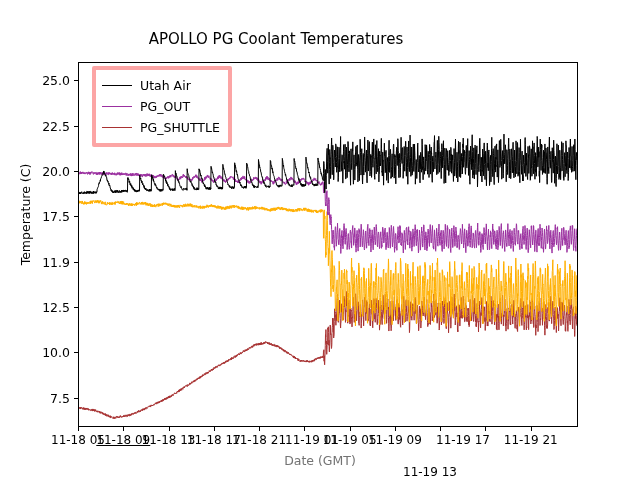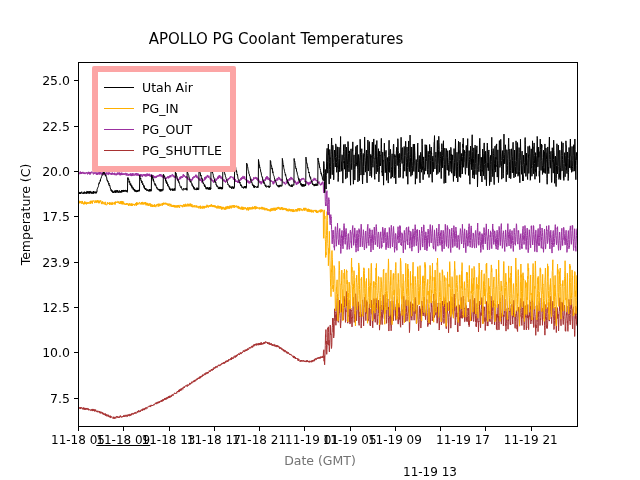--- a/index.html
+++ b/index.html
@@ -86,21 +86,21 @@
     width: 640px;
     text-align: center;
     font-size: 12.5px;
     color: #737373;
   }
   #legend {
     position: absolute;
     left: 92px;
     top: 66px;
     background: #ffffff;
-    border: 6px solid #fca5a5;
+    border: 4px solid #fca5a5;
     border-radius: 2px;
     padding: 5px 8px 5px 6px;
   }
   .legend-row {
     display: flex;
     align-items: center;
     height: 21px;
   }
   .legend-swatch {
     width: 30px;
@@ -119,21 +119,21 @@
 <body>
 
 <div id="figure">
 
   <div id="chart-title">APOLLO PG Coolant Temperatures</div>
 
   <div id="ytick-labels">
       <div class="ytick-label" style="top: 335.775px; margin-left: 32px;">7.5</div>
       <div class="ytick-label" style="top: 290.4px;">10.0</div>
       <div class="ytick-label" style="top: 245.025px;">12.5</div>
-      <div class="ytick-label" style="top: 199.65px;">23.9</div>
+      <div class="ytick-label" style="top: 199.65px;">11.9</div>
       <div class="ytick-label" style="top: 154.275px;">17.5</div>
       <div class="ytick-label" style="top: 108.9px;">20.0</div>
       <div class="ytick-label" style="top: 63.525px;">22.5</div>
       <div class="ytick-label" style="top: 18.15px;">25.0</div>
     </div>
   <div id="ytick-marks">
       <div class="ytick-mark" style="top: 397.775px;"></div>
       <div class="ytick-mark" style="top: 352.4px;"></div>
       <div class="ytick-mark" style="top: 307.025px;"></div>
       <div class="ytick-mark" style="top: 261.65px;"></div>
@@ -180,24 +180,20 @@
         <path d="M0.00 130.99L0.20 129.55L0.41 130.03L0.61 130.96L0.81 128.98L1.02 129.33L1.22 129.68L1.43 130.94L1.63 129.56L1.83 129.37L2.04 129.57L2.24 129.77L2.44 129.01L2.65 128.70L2.85 130.58L3.06 130.36L3.26 130.41L3.46 130.73L3.67 130.44L3.87 130.06L4.07 129.40L4.28 129.66L4.48 130.61L4.69 130.70L4.89 129.44L5.09 130.77L5.30 128.74L5.50 129.38L5.70 128.84L5.91 130.12L6.11 130.27L6.32 130.45L6.52 129.63L6.72 129.56L6.93 130.26L7.13 129.02L7.33 129.97L7.54 130.63L7.74 128.36L7.95 128.48L8.15 130.44L8.35 130.07L8.56 128.52L8.76 129.72L8.96 128.52L9.17 129.95L9.37 130.42L9.58 129.00L9.78 128.59L9.98 128.25L10.19 130.28L10.39 128.47L10.59 130.49L10.80 129.71L11.00 128.32L11.20 128.24L11.41 129.64L11.61 128.99L11.82 128.46L12.02 130.47L12.22 129.27L12.43 130.32L12.63 130.31L12.83 128.89L13.04 130.44L13.24 130.26L13.45 130.54L13.65 129.56L13.85 129.59L14.06 130.37L14.26 128.24L14.46 130.43L14.67 128.02L14.87 130.27L15.08 129.76L15.28 128.71L15.48 129.58L15.69 129.41L15.89 129.50L16.09 130.25L16.30 129.48L16.50 128.71L16.71 130.22L16.91 129.76L17.11 128.83L17.32 130.22L17.52 130.12L17.72 128.58L17.93 128.87L18.13 126.22L18.34 125.90L18.54 125.08L18.74 124.57L18.95 124.51L19.15 123.88L19.35 123.61L19.56 122.58L19.76 120.63L19.97 120.70L20.17 119.69L20.37 120.41L20.58 119.16L20.78 118.90L20.98 118.81L21.19 117.37L21.39 118.14L21.60 116.02L21.80 115.59L22.00 115.47L22.21 114.42L22.41 114.53L22.61 113.44L22.82 112.69L23.02 112.26L23.22 111.75L23.43 112.06L23.63 112.32L23.84 111.55L24.04 110.06L24.24 110.51L24.45 110.00L24.65 107.97L24.85 108.92L25.06 108.81L25.26 108.53L25.47 110.70L25.67 110.40L25.87 111.05L26.08 111.04L26.28 112.52L26.48 113.22L26.69 111.94L26.89 111.98L27.10 112.67L27.30 113.41L27.50 114.62L27.71 114.45L27.91 116.93L28.11 116.84L28.32 118.05L28.52 117.33L28.73 118.05L28.93 119.18L29.13 118.50L29.34 119.52L29.54 120.64L29.74 121.37L29.95 120.07L30.15 122.37L30.36 123.03L30.56 122.02L30.76 122.30L30.97 123.11L31.17 124.90L31.37 124.85L31.58 126.35L31.78 126.82L31.99 127.10L32.19 128.00L32.39 126.53L32.60 127.20L32.80 128.62L33.00 127.65L33.21 127.97L33.41 129.11L33.61 127.69L33.82 129.72L34.02 128.79L34.23 128.91L34.43 129.83L34.63 128.98L34.84 129.87L35.04 127.98L35.24 128.13L35.45 127.73L35.65 127.91L35.86 129.45L36.06 127.83L36.26 128.92L36.47 127.57L36.67 129.73L36.87 128.29L37.08 129.64L37.28 127.32L37.49 128.52L37.69 128.44L37.89 127.59L38.10 127.76L38.30 127.43L38.50 127.23L38.71 129.47L38.91 127.58L39.12 128.02L39.32 129.28L39.52 129.16L39.73 129.63L39.93 128.83L40.13 129.50L40.34 128.83L40.54 127.49L40.75 127.80L40.95 128.98L41.15 129.30L41.36 128.80L41.56 128.16L41.76 129.58L41.97 129.25L42.17 128.83L42.38 128.31L42.58 127.17L42.78 129.42L42.99 127.36L43.19 127.69L43.39 127.79L43.60 127.28L43.80 128.76L44.01 127.40L44.21 127.13L44.41 127.05L44.62 128.81L44.82 127.47L45.02 127.97L45.23 127.64L45.43 127.32L45.63 127.02L45.84 128.69L46.04 127.20L46.25 127.01L46.45 127.58L46.65 127.31L46.86 128.56L47.06 128.30L47.26 127.94L47.47 128.52L47.67 128.56L47.88 127.11L48.08 129.03L48.28 129.30L48.49 128.38L48.69 114.71L48.89 115.66L49.10 114.69L49.30 116.80L49.51 116.34L49.71 116.14L49.91 116.76L50.12 119.48L50.32 118.23L50.52 119.26L50.73 118.49L50.93 120.84L51.14 121.75L51.34 120.70L51.54 122.30L51.75 120.58L51.95 121.39L52.15 123.14L52.36 122.56L52.56 123.80L52.77 122.42L52.97 125.25L53.17 125.32L53.38 123.85L53.58 123.80L53.78 124.53L53.99 124.50L54.19 126.65L54.40 124.87L54.60 125.53L54.80 125.98L55.01 127.34L55.21 126.02L55.41 127.15L55.62 128.18L55.82 126.54L56.03 127.07L56.23 128.85L56.43 127.43L56.64 127.16L56.84 128.01L57.04 127.01L57.25 128.58L57.45 129.11L57.65 128.21L57.86 128.63L58.06 127.94L58.27 128.98L58.47 127.29L58.67 127.33L58.88 127.81L59.08 128.55L59.28 127.02L59.49 128.00L59.69 127.05L59.90 126.79L60.10 127.24L60.30 128.31L60.51 127.97L60.71 112.26L60.91 113.15L61.12 115.57L61.32 115.34L61.53 115.90L61.73 115.03L61.93 117.82L62.14 117.58L62.34 117.72L62.54 117.47L62.75 119.79L62.95 118.15L63.16 119.23L63.36 120.42L63.56 121.68L63.77 120.22L63.97 120.85L64.17 121.35L64.38 121.63L64.58 123.36L64.79 123.35L64.99 122.43L65.19 125.10L65.40 123.44L65.60 124.69L65.80 125.90L66.01 125.17L66.21 126.35L66.42 125.27L66.62 125.78L66.82 126.97L67.03 125.46L67.23 125.89L67.43 126.60L67.64 127.43L67.84 127.93L68.04 127.99L68.25 127.02L68.45 126.46L68.66 127.45L68.86 127.43L69.06 127.73L69.27 126.97L69.47 127.61L69.67 128.30L69.88 128.15L70.08 126.45L70.29 128.27L70.49 126.15L70.69 127.34L70.90 128.26L71.10 127.54L71.30 126.22L71.51 127.97L71.71 126.82L71.92 128.34L72.12 126.72L72.32 127.46L72.53 111.77L72.73 111.85L72.93 112.21L73.14 112.52L73.34 115.35L73.55 114.55L73.75 115.25L73.95 114.67L74.16 117.49L74.36 116.15L74.56 118.32L74.77 117.79L74.97 118.26L75.18 119.54L75.38 120.47L75.58 120.86L75.79 121.46L75.99 120.37L76.19 122.48L76.40 121.60L76.60 121.32L76.81 122.58L77.01 122.36L77.21 124.00L77.42 124.26L77.62 125.08L77.82 124.05L78.03 124.79L78.23 126.12L78.44 125.61L78.64 126.00L78.84 126.32L79.05 125.78L79.25 126.95L79.45 126.36L79.66 126.66L79.86 126.19L80.06 127.43L80.27 126.07L80.47 126.22L80.68 127.71L80.88 128.26L81.08 127.22L81.29 128.32L81.49 126.32L81.69 127.80L81.90 128.22L82.10 127.81L82.31 126.73L82.51 126.28L82.71 128.20L82.92 127.96L83.12 128.07L83.32 126.49L83.53 126.12L83.73 125.90L83.94 127.36L84.14 126.72L84.34 111.09L84.55 111.42L84.75 112.08L84.95 112.83L85.16 113.01L85.36 113.00L85.57 112.91L85.77 114.29L85.97 114.44L86.18 115.69L86.38 115.38L86.58 118.04L86.79 118.03L86.99 117.15L87.20 119.65L87.40 118.14L87.60 118.39L87.81 120.86L88.01 119.47L88.21 120.00L88.42 120.55L88.62 122.74L88.83 122.71L89.03 121.40L89.23 122.66L89.44 124.00L89.64 123.95L89.84 124.13L90.05 123.52L90.25 125.09L90.45 126.16L90.66 124.62L90.86 126.64L91.07 125.80L91.27 125.93L91.47 126.86L91.68 127.55L91.88 125.88L92.08 125.61L92.29 127.04L92.49 126.79L92.70 126.84L92.90 126.64L93.10 127.02L93.31 127.04L93.51 126.16L93.71 127.81L93.92 125.44L94.12 126.64L94.33 127.25L94.53 127.18L94.73 126.54L94.94 127.58L95.14 126.18L95.34 126.83L95.55 125.35L95.75 127.07L95.96 127.62L96.16 126.22L96.36 107.63L96.57 109.55L96.77 111.38L96.97 110.27L97.18 110.56L97.38 113.35L97.59 112.83L97.79 112.85L97.99 113.38L98.20 115.93L98.40 116.02L98.60 116.28L98.81 117.25L99.01 117.43L99.22 116.73L99.42 118.70L99.62 119.20L99.83 118.38L100.03 120.11L100.23 119.72L100.44 120.20L100.64 121.57L100.85 122.69L101.05 122.54L101.25 123.39L101.46 123.57L101.66 123.78L101.86 124.65L102.07 123.57L102.27 123.53L102.47 124.87L102.68 125.08L102.88 126.28L103.09 126.02L103.29 126.39L103.49 126.47L103.70 126.74L103.90 127.28L104.10 127.45L104.31 126.09L104.51 125.93L104.72 125.23L104.92 126.10L105.12 126.38L105.33 126.29L105.53 126.41L105.73 125.90L105.94 125.93L106.14 125.40L106.35 125.50L106.55 126.03L106.75 126.60L106.96 126.89L107.16 124.97L107.36 124.98L107.57 126.83L107.77 125.60L107.98 127.35L108.18 105.72L108.38 107.65L108.59 109.33L108.79 110.13L108.99 110.45L109.20 111.81L109.40 111.72L109.61 112.32L109.81 112.55L110.01 114.78L110.22 114.50L110.42 114.90L110.62 115.72L110.83 117.24L111.03 117.60L111.24 117.80L111.44 118.66L111.64 119.30L111.85 117.86L112.05 119.39L112.25 119.44L112.46 119.64L112.66 120.56L112.86 120.23L113.07 122.47L113.27 121.53L113.48 122.69L113.68 123.06L113.88 122.71L114.09 124.10L114.29 123.18L114.49 123.95L114.70 125.55L114.90 125.36L115.11 124.11L115.31 126.35L115.51 125.75L115.72 125.32L115.92 126.81L116.12 126.69L116.33 126.66L116.53 126.41L116.74 126.53L116.94 125.79L117.14 125.61L117.35 126.99L117.55 126.88L117.75 126.89L117.96 124.64L118.16 125.95L118.37 126.96L118.57 124.90L118.77 125.35L118.98 126.55L119.18 125.48L119.38 126.06L119.59 126.62L119.79 126.52L120.00 105.80L120.20 107.00L120.40 106.57L120.61 108.34L120.81 107.52L121.01 110.19L121.22 110.01L121.42 111.01L121.63 112.70L121.83 113.10L122.03 112.03L122.24 114.24L122.44 115.13L122.64 114.77L122.85 116.13L123.05 116.23L123.26 115.57L123.46 117.24L123.66 119.20L123.87 118.94L124.07 119.59L124.27 120.82L124.48 119.89L124.68 121.01L124.88 120.83L125.09 121.11L125.29 123.01L125.50 123.49L125.70 121.63L125.90 123.45L126.11 123.06L126.31 122.91L126.51 124.52L126.72 124.57L126.92 125.53L127.13 124.47L127.33 126.25L127.53 125.49L127.74 125.32L127.94 124.57L128.14 125.67L128.35 124.41L128.55 125.31L128.76 124.65L128.96 126.33L129.16 124.75L129.37 125.08L129.57 126.39L129.77 126.04L129.98 124.71L130.18 126.65L130.39 126.48L130.59 124.19L130.79 124.74L131.00 126.32L131.20 124.69L131.40 126.62L131.61 124.86L131.81 126.01L132.02 103.30L132.22 104.00L132.42 105.95L132.63 105.54L132.83 107.02L133.03 107.85L133.24 109.83L133.44 108.95L133.65 109.79L133.85 110.74L134.05 111.05L134.26 112.18L134.46 114.27L134.66 114.05L134.87 114.29L135.07 115.53L135.27 116.07L135.48 115.86L135.68 118.56L135.89 119.36L136.09 118.33L136.29 118.62L136.50 118.71L136.70 119.93L136.90 119.55L137.11 122.06L137.31 121.62L137.52 122.31L137.72 123.11L137.92 122.39L138.13 123.93L138.33 123.45L138.53 123.25L138.74 123.05L138.94 124.47L139.15 124.72L139.35 125.60L139.55 126.01L139.76 125.07L139.96 124.25L140.16 126.11L140.37 123.89L140.57 124.35L140.78 125.78L140.98 125.17L141.18 125.97L141.39 125.81L141.59 123.89L141.79 125.65L142.00 125.55L142.20 124.37L142.41 124.07L142.61 126.21L142.81 125.23L143.02 126.10L143.22 124.41L143.42 126.08L143.63 125.12L143.83 101.33L144.04 102.36L144.24 103.77L144.44 106.18L144.65 105.26L144.85 106.81L145.05 107.30L145.26 107.43L145.46 109.82L145.67 109.77L145.87 111.43L146.07 111.20L146.28 112.19L146.48 113.83L146.68 113.87L146.89 114.32L147.09 115.88L147.29 116.04L147.50 116.39L147.70 116.15L147.91 117.54L148.11 117.75L148.31 118.51L148.52 120.02L148.72 120.23L148.92 121.70L149.13 121.16L149.33 121.45L149.54 122.14L149.74 122.41L149.94 123.13L150.15 123.36L150.35 122.64L150.55 124.34L150.76 122.69L150.96 123.30L151.17 124.17L151.37 124.21L151.57 124.74L151.78 124.30L151.98 124.62L152.18 123.58L152.39 124.86L152.59 125.73L152.80 124.63L153.00 125.07L153.20 124.06L153.41 123.45L153.61 124.12L153.81 125.33L154.02 125.35L154.22 124.62L154.43 125.58L154.63 123.74L154.83 125.58L155.04 124.71L155.24 124.62L155.44 124.52L155.65 99.78L155.85 100.55L156.06 103.39L156.26 102.36L156.46 104.43L156.67 103.98L156.87 106.18L157.07 107.96L157.28 108.81L157.48 107.55L157.68 108.46L157.89 110.40L158.09 111.67L158.30 111.07L158.50 111.77L158.70 113.12L158.91 114.90L159.11 115.89L159.31 116.46L159.52 116.61L159.72 116.48L159.93 116.47L160.13 118.52L160.33 119.54L160.54 119.49L160.74 120.21L160.94 118.98L161.15 120.35L161.35 121.14L161.56 122.18L161.76 122.66L161.96 121.49L162.17 122.89L162.37 123.22L162.57 122.28L162.78 123.75L162.98 123.95L163.19 124.89L163.39 124.35L163.59 123.74L163.80 124.01L164.00 123.88L164.20 123.99L164.41 125.42L164.61 125.23L164.82 125.33L165.02 125.13L165.22 123.43L165.43 124.66L165.63 124.59L165.83 123.11L166.04 123.94L166.24 124.91L166.45 125.04L166.65 123.04L166.85 124.76L167.06 125.33L167.26 123.65L167.46 124.26L167.67 100.12L167.87 101.06L168.08 101.72L168.28 101.47L168.48 103.63L168.69 103.70L168.89 105.23L169.09 106.68L169.30 107.71L169.50 107.84L169.70 108.45L169.91 110.70L170.11 111.04L170.32 111.09L170.52 112.94L170.72 112.99L170.93 113.27L171.13 113.65L171.33 115.66L171.54 116.72L171.74 115.64L171.95 117.97L172.15 117.85L172.35 119.08L172.56 119.55L172.76 119.33L172.96 119.22L173.17 119.95L173.37 122.03L173.58 122.44L173.78 121.66L173.98 122.28L174.19 121.85L174.39 121.95L174.59 123.76L174.80 122.54L175.00 124.68L175.21 122.50L175.41 124.78L175.61 124.65L175.82 123.82L176.02 123.82L176.22 124.01L176.43 123.27L176.63 123.00L176.84 123.79L177.04 123.78L177.24 123.81L177.45 124.20L177.65 124.64L177.85 124.89L178.06 124.18L178.26 123.96L178.47 122.91L178.67 123.89L178.87 124.82L179.08 124.22L179.28 123.32L179.48 96.46L179.69 98.78L179.89 98.60L180.09 101.08L180.30 101.86L180.50 101.72L180.71 104.76L180.91 104.32L181.11 105.59L181.32 105.79L181.52 106.87L181.72 108.93L181.93 109.43L182.13 109.41L182.34 111.06L182.54 112.32L182.74 113.31L182.95 113.10L183.15 113.61L183.35 114.96L183.56 114.66L183.76 117.15L183.97 117.18L184.17 116.75L184.37 117.49L184.58 119.53L184.78 120.41L184.98 118.48L185.19 119.46L185.39 120.92L185.60 120.63L185.80 120.70L186.00 122.42L186.21 122.04L186.41 122.75L186.61 123.56L186.82 121.87L187.02 123.32L187.23 123.98L187.43 124.30L187.63 123.90L187.84 123.79L188.04 122.99L188.24 123.07L188.45 123.36L188.65 123.07L188.86 123.06L189.06 124.02L189.26 124.20L189.47 122.74L189.67 123.76L189.87 123.02L190.08 124.55L190.28 123.50L190.49 124.39L190.69 123.33L190.89 124.00L191.10 123.27L191.30 97.44L191.50 97.80L191.71 98.27L191.91 100.75L192.11 101.83L192.32 102.70L192.52 102.44L192.73 104.17L192.93 105.88L193.13 104.95L193.34 107.11L193.54 106.41L193.74 109.67L193.95 108.71L194.15 110.46L194.36 111.48L194.56 112.09L194.76 112.76L194.97 113.19L195.17 113.49L195.37 114.72L195.58 115.91L195.78 115.85L195.99 118.03L196.19 117.44L196.39 117.64L196.60 118.31L196.80 119.07L197.00 119.56L197.21 119.51L197.41 121.56L197.62 121.13L197.82 121.99L198.02 122.29L198.23 122.98L198.43 122.30L198.63 123.15L198.84 123.51L199.04 122.96L199.25 122.75L199.45 122.70L199.65 123.94L199.86 124.32L200.06 121.96L200.26 122.88L200.47 123.96L200.67 123.30L200.88 122.94L201.08 121.92L201.28 123.47L201.49 122.81L201.69 122.12L201.89 122.43L202.10 121.83L202.30 122.83L202.50 123.34L202.71 123.21L202.91 123.20L203.12 122.40L203.32 95.38L203.52 96.67L203.73 97.85L203.93 99.88L204.13 101.45L204.34 103.17L204.54 102.04L204.75 104.70L204.95 105.70L205.15 106.11L205.36 107.19L205.56 108.60L205.76 108.91L205.97 110.27L206.17 110.42L206.38 112.40L206.58 111.19L206.78 112.16L206.99 113.48L207.19 114.07L207.39 114.50L207.60 116.66L207.80 116.49L208.01 116.18L208.21 117.52L208.41 118.17L208.62 117.52L208.82 119.92L209.02 118.73L209.23 121.20L209.43 119.65L209.64 119.73L209.84 120.61L210.04 122.35L210.25 121.62L210.45 121.21L210.65 122.73L210.86 122.67L211.06 122.51L211.27 123.24L211.47 123.47L211.67 123.34L211.88 122.30L212.08 122.18L212.28 121.84L212.49 123.25L212.69 123.87L212.90 121.70L213.10 123.80L213.30 123.81L213.51 122.42L213.71 121.85L213.91 122.20L214.12 121.60L214.32 121.69L214.52 122.26L214.73 122.36L214.93 122.38L215.14 95.47L215.34 97.62L215.54 98.49L215.75 98.09L215.95 99.47L216.15 101.08L216.36 102.54L216.56 102.73L216.77 105.16L216.97 105.75L217.17 105.15L217.38 105.92L217.58 108.60L217.78 108.62L217.99 108.53L218.19 109.90L218.40 111.69L218.60 111.71L218.80 112.56L219.01 113.21L219.21 115.08L219.41 115.20L219.62 116.41L219.82 115.21L220.03 117.66L220.23 116.47L220.43 117.92L220.64 118.20L220.84 119.50L221.04 118.32L221.25 119.43L221.45 120.76L221.66 121.52L221.86 120.48L222.06 121.64L222.27 122.50L222.47 120.68L222.67 121.39L222.88 123.35L223.08 122.08L223.29 122.38L223.49 121.10L223.69 123.54L223.90 122.92L224.10 121.18L224.30 123.37L224.51 121.51L224.71 122.99L224.91 123.21L225.12 123.30L225.32 121.77L225.53 123.13L225.73 122.06L225.93 121.40L226.14 121.14L226.34 120.95L226.54 122.91L226.75 121.24L226.95 94.11L227.16 95.65L227.36 98.34L227.56 98.38L227.77 100.56L227.97 100.93L228.17 100.64L228.38 103.22L228.58 104.72L228.79 103.94L228.99 106.07L229.19 105.91L229.40 107.60L229.60 108.62L229.80 110.01L230.01 108.97L230.21 110.29L230.42 111.11L230.62 113.45L230.82 113.76L231.03 113.30L231.23 115.17L231.43 115.37L231.64 114.39L231.84 116.36L232.05 117.00L232.25 117.37L232.45 117.72L232.66 118.56L232.86 119.08L233.06 118.15L233.27 120.96L233.47 120.88L233.68 120.25L233.88 121.97L234.08 121.06L234.29 121.29L234.49 121.22L234.69 121.93L234.90 122.74L235.10 123.14L235.31 122.80L235.51 121.17L235.71 122.85L235.92 123.04L236.12 121.31L236.32 121.28L236.53 122.30L236.73 122.81L236.93 121.18L237.14 120.60L237.34 122.38L237.55 122.79L237.75 121.40L237.95 122.10L238.16 122.01L238.36 122.25L238.56 121.60L238.77 122.34L238.97 94.96L239.18 97.38L239.38 97.45L239.58 99.07L239.79 98.68L239.99 101.29L240.19 100.69L240.40 101.74L240.60 104.72L240.81 104.21L241.01 105.61L241.21 105.79L241.42 107.10L241.62 107.73L241.82 109.67L242.03 110.66L242.23 109.78L242.44 112.04L242.64 111.45L242.84 113.18L243.05 112.93L243.25 113.47L243.45 116.15L243.66 116.12L243.86 116.69L244.07 116.46L244.27 117.68L244.47 110.40L244.68 98.49L244.88 98.56L245.08 100.71L245.29 109.24L245.49 118.61L245.70 129.70L245.90 118.52L246.10 118.27L246.31 106.47L246.51 111.09L246.71 117.56L246.92 122.31L247.12 126.07L247.32 112.77L247.53 103.07L247.73 92.01L247.94 87.90L248.14 85.35L248.34 98.78L248.55 106.50L248.75 110.20L248.95 98.72L249.16 87.89L249.36 81.06L249.57 91.62L249.77 90.42L249.97 115.10L250.18 121.08L250.38 106.47L250.58 99.23L250.79 86.47L250.99 95.66L251.20 94.70L251.40 103.46L251.60 115.60L251.81 108.09L252.01 91.40L252.21 88.28L252.42 81.59L252.62 75.05L252.83 83.23L253.03 101.48L253.23 111.74L253.44 94.13L253.64 87.04L253.84 82.23L254.05 86.08L254.25 99.44L254.46 106.20L254.66 116.84L254.86 114.57L255.07 98.85L255.27 92.38L255.47 87.12L255.68 90.63L255.88 96.62L256.09 96.86L256.29 104.03L256.49 94.73L256.70 80.88L256.90 81.77L257.10 82.50L257.31 93.55L257.51 99.66L257.72 109.29L257.92 102.71L258.12 104.38L258.33 83.85L258.53 91.82L258.73 98.43L258.94 104.14L259.14 118.54L259.34 114.80L259.55 106.13L259.75 95.21L259.96 84.16L260.16 85.06L260.36 95.62L260.57 106.69L260.77 108.87L260.97 91.92L261.18 86.30L261.38 84.36L261.59 73.49L261.79 90.82L261.99 104.84L262.20 108.28L262.40 107.66L262.60 98.99L262.81 98.00L263.01 91.75L263.22 92.22L263.42 107.12L263.62 105.40L263.83 120.12L264.03 108.69L264.23 97.54L264.44 88.76L264.64 81.62L264.85 82.53L265.05 100.05L265.25 98.34L265.46 106.21L265.66 97.27L265.86 93.76L266.07 81.21L266.27 86.63L266.48 109.11L266.68 115.97L266.88 115.83L267.09 109.73L267.29 104.06L267.49 84.16L267.70 93.43L267.90 95.29L268.11 114.73L268.31 109.85L268.51 101.68L268.72 95.06L268.92 78.59L269.12 78.60L269.33 83.86L269.53 90.76L269.73 105.28L269.94 108.84L270.14 98.03L270.35 90.68L270.55 87.89L270.75 99.71L270.96 108.17L271.16 107.80L271.36 114.85L271.57 122.22L271.77 100.14L271.98 85.87L272.18 92.04L272.38 99.22L272.59 105.83L272.79 106.62L272.99 102.36L273.20 90.93L273.40 85.38L273.61 88.05L273.81 78.89L274.01 94.23L274.22 116.66L274.42 121.16L274.62 117.66L274.83 96.13L275.03 91.86L275.24 100.49L275.44 105.90L275.64 106.47L275.85 117.04L276.05 106.76L276.25 104.11L276.46 90.21L276.66 91.01L276.87 83.53L277.07 103.18L277.27 99.74L277.48 101.14L277.68 99.20L277.88 82.96L278.09 83.30L278.29 81.97L278.50 102.04L278.70 106.19L278.90 118.87L279.11 115.56L279.31 104.83L279.51 91.55L279.72 94.34L279.92 96.42L280.13 103.26L280.33 117.62L280.53 110.51L280.74 97.93L280.94 90.72L281.14 76.26L281.35 81.99L281.55 89.59L281.75 97.93L281.96 112.09L282.16 109.22L282.37 91.56L282.57 90.97L282.77 85.72L282.98 98.44L283.18 102.99L283.38 117.19L283.59 121.00L283.79 113.04L284.00 91.65L284.20 90.41L284.40 91.90L284.61 103.61L284.81 112.03L285.01 103.72L285.22 94.84L285.42 90.53L285.63 73.98L285.83 85.29L286.03 94.00L286.24 97.64L286.44 109.16L286.64 101.99L286.85 101.84L287.05 98.45L287.26 89.56L287.46 87.08L287.66 108.69L287.87 115.87L288.07 119.84L288.27 108.71L288.48 92.83L288.68 90.87L288.89 77.02L289.09 86.72L289.29 103.08L289.50 108.07L289.70 104.17L289.90 85.73L290.11 81.06L290.31 78.61L290.52 87.12L290.72 96.02L290.92 112.97L291.13 111.66L291.33 108.46L291.53 92.73L291.74 91.37L291.94 94.32L292.14 92.56L292.35 102.50L292.55 114.39L292.76 109.97L292.96 92.66L293.16 83.61L293.37 79.12L293.57 91.21L293.77 100.67L293.98 104.29L294.18 96.53L294.39 93.31L294.59 79.10L294.79 75.94L295.00 92.46L295.20 97.79L295.40 112.37L295.61 114.40L295.81 116.35L296.02 95.27L296.22 95.74L296.42 81.77L296.63 87.71L296.83 97.04L297.03 109.19L297.24 110.90L297.44 101.29L297.65 82.78L297.85 77.54L298.05 87.83L298.26 93.61L298.46 104.10L298.66 108.73L298.87 106.44L299.07 95.29L299.28 92.54L299.48 85.69L299.68 104.60L299.89 118.90L300.09 111.81L300.29 111.12L300.50 103.89L300.70 88.18L300.91 92.83L301.11 92.06L301.31 99.76L301.52 102.90L301.72 100.91L301.92 97.14L302.13 81.65L302.33 75.38L302.54 85.83L302.74 90.57L302.94 109.27L303.15 108.24L303.35 112.93L303.55 95.87L303.76 89.11L303.96 98.40L304.16 97.26L304.37 109.55L304.57 122.17L304.78 108.91L304.98 101.81L305.18 88.03L305.39 80.13L305.59 92.53L305.79 89.00L306.00 98.01L306.20 109.71L306.41 108.96L306.61 95.78L306.81 91.61L307.02 87.34L307.22 97.80L307.42 104.93L307.63 117.35L307.83 115.42L308.04 103.80L308.24 94.59L308.44 98.10L308.65 94.73L308.85 108.77L309.05 113.07L309.26 120.07L309.46 109.45L309.67 92.70L309.87 85.96L310.07 77.28L310.28 92.58L310.48 98.33L310.68 109.39L310.89 99.21L311.09 90.75L311.30 87.67L311.50 86.29L311.70 91.20L311.91 115.50L312.11 113.75L312.31 114.55L312.52 106.23L312.72 103.74L312.93 92.47L313.13 90.82L313.33 102.28L313.54 113.86L313.74 107.50L313.94 96.59L314.15 95.80L314.35 83.05L314.55 81.08L314.76 81.78L314.96 106.33L315.17 115.12L315.37 113.44L315.57 103.19L315.78 91.37L315.98 93.98L316.18 92.73L316.39 101.54L316.59 112.25L316.80 120.82L317.00 111.11L317.20 95.72L317.41 88.04L317.61 87.06L317.81 84.12L318.02 94.13L318.22 102.56L318.43 97.23L318.63 84.71L318.83 75.73L319.04 78.23L319.24 87.19L319.44 90.76L319.65 106.41L319.85 114.68L320.06 104.86L320.26 100.51L320.46 95.34L320.67 90.38L320.87 91.92L321.07 114.36L321.28 114.03L321.48 104.26L321.69 99.48L321.89 83.89L322.09 74.27L322.30 84.64L322.50 93.88L322.70 97.52L322.91 98.74L323.11 100.51L323.32 84.54L323.52 84.66L323.72 86.59L323.93 94.39L324.13 115.34L324.33 111.19L324.54 103.04L324.74 100.48L324.95 93.86L325.15 83.53L325.35 92.50L325.56 103.73L325.76 108.21L325.96 98.16L326.17 92.54L326.37 84.25L326.57 78.23L326.78 78.65L326.98 92.62L327.19 108.44L327.39 113.23L327.59 99.29L327.80 93.36L328.00 83.96L328.20 89.53L328.41 95.87L328.61 104.68L328.82 121.26L329.02 106.61L329.22 104.23L329.43 88.53L329.63 77.98L329.83 92.71L330.04 99.43L330.24 107.20L330.45 108.63L330.65 98.28L330.85 91.22L331.06 72.07L331.26 82.38L331.46 94.24L331.67 109.02L331.87 113.35L332.08 111.06L332.28 105.60L332.48 98.06L332.69 84.01L332.89 94.31L333.09 112.15L333.30 108.88L333.50 109.86L333.71 102.26L333.91 98.25L334.11 86.07L334.32 81.09L334.52 96.97L334.72 108.01L334.93 108.52L335.13 103.86L335.34 97.35L335.54 81.07L335.74 87.84L335.95 92.72L336.15 102.29L336.35 121.18L336.56 115.20L336.76 111.71L336.96 103.52L337.17 96.52L337.37 98.83L337.58 107.07L337.78 115.53L337.98 109.79L338.19 99.50L338.39 97.83L338.59 81.93L338.80 80.08L339.00 93.45L339.21 103.05L339.41 109.00L339.61 108.74L339.82 105.45L340.02 96.69L340.22 92.47L340.43 95.48L340.63 106.90L340.84 117.44L341.04 119.87L341.24 106.69L341.45 106.46L341.65 89.39L341.85 90.80L342.06 98.61L342.26 100.46L342.47 109.21L342.67 105.55L342.87 90.88L343.08 75.95L343.28 81.73L343.48 90.97L343.69 106.57L343.89 103.57L344.10 116.75L344.30 105.58L344.50 97.45L344.71 93.89L344.91 98.24L345.11 105.35L345.32 108.27L345.52 111.25L345.73 105.29L345.93 105.75L346.13 81.65L346.34 83.79L346.54 95.67L346.74 107.93L346.95 104.08L347.15 98.47L347.36 98.11L347.56 81.88L347.76 84.73L347.97 89.42L348.17 91.83L348.37 106.51L348.58 111.21L348.78 111.10L348.98 95.38L349.19 88.30L349.39 91.83L349.60 94.20L349.80 106.68L350.00 114.52L350.21 109.15L350.41 91.33L350.61 81.48L350.82 85.68L351.02 89.45L351.23 88.23L351.43 97.33L351.63 111.11L351.84 100.57L352.04 88.54L352.24 84.05L352.45 91.11L352.65 89.86L352.86 110.71L353.06 115.21L353.26 119.30L353.47 98.39L353.67 94.23L353.87 93.12L354.08 98.48L354.28 98.86L354.49 108.60L354.69 104.51L354.89 89.10L355.10 79.60L355.30 78.68L355.50 72.61L355.71 86.00L355.91 105.94L356.12 99.19L356.32 95.57L356.52 94.60L356.73 91.84L356.93 89.05L357.13 92.01L357.34 101.81L357.54 107.92L357.75 111.74L357.95 108.87L358.15 85.52L358.36 77.35L358.56 89.08L358.76 100.69L358.97 110.64L359.17 101.34L359.37 95.98L359.58 86.79L359.78 73.31L359.99 79.63L360.19 83.98L360.39 102.09L360.60 109.19L360.80 104.29L361.00 97.82L361.21 88.80L361.41 93.66L361.62 95.57L361.82 103.33L362.02 108.78L362.23 115.59L362.43 107.23L362.63 86.43L362.84 80.66L363.04 84.56L363.25 86.59L363.45 92.54L363.65 104.85L363.86 99.10L364.06 93.60L364.26 80.50L364.47 77.74L364.67 94.58L364.88 98.68L365.08 120.43L365.28 115.20L365.49 101.48L365.69 101.32L365.89 85.07L366.10 88.97L366.30 104.06L366.51 111.23L366.71 119.94L366.91 101.30L367.12 94.29L367.32 89.38L367.52 85.60L367.73 90.06L367.93 103.50L368.14 106.86L368.34 107.19L368.54 94.25L368.75 87.67L368.95 93.39L369.15 99.53L369.36 101.69L369.56 108.76L369.77 112.50L369.97 111.97L370.17 97.60L370.38 92.76L370.58 87.29L370.78 97.22L370.99 108.65L371.19 106.51L371.39 100.99L371.60 97.60L371.80 84.33L372.01 85.37L372.21 93.03L372.41 91.27L372.62 110.18L372.82 106.41L373.02 102.88L373.23 91.91L373.43 96.62L373.64 91.91L373.84 101.91L374.04 111.46L374.25 112.69L374.45 118.47L374.65 107.91L374.86 97.59L375.06 85.56L375.27 95.89L375.47 99.73L375.67 113.09L375.88 110.94L376.08 102.82L376.28 88.89L376.49 76.16L376.69 89.20L376.90 99.84L377.10 107.13L377.30 108.32L377.51 114.74L377.71 98.02L377.91 89.20L378.12 89.60L378.32 98.45L378.53 103.23L378.73 119.00L378.93 117.05L379.14 102.21L379.34 85.26L379.54 78.26L379.75 90.34L379.95 87.43L380.16 105.31L380.36 113.67L380.56 100.90L380.77 96.38L380.97 79.13L381.17 87.07L381.38 92.05L381.58 114.57L381.78 109.93L381.99 110.62L382.19 102.71L382.40 93.43L382.60 90.45L382.80 97.87L383.01 96.41L383.21 104.19L383.41 110.82L383.62 93.51L383.82 80.91L384.03 84.32L384.23 75.09L384.43 85.58L384.64 104.29L384.84 99.65L385.04 98.99L385.25 93.62L385.45 87.25L385.66 89.84L385.86 88.78L386.06 103.47L386.27 109.96L386.47 111.33L386.67 108.31L386.88 94.94L387.08 90.80L387.29 82.42L387.49 98.09L387.69 103.40L387.90 104.82L388.10 99.10L388.30 89.93L388.51 83.45L388.71 75.63L388.92 90.16L389.12 98.39L389.32 101.97L389.53 112.38L389.73 104.91L389.93 94.19L390.14 87.60L390.34 93.56L390.55 96.47L390.75 118.44L390.95 121.25L391.16 99.73L391.36 96.04L391.56 83.03L391.77 86.98L391.97 92.28L392.18 101.24L392.38 96.25L392.58 106.67L392.79 92.97L392.99 79.10L393.19 71.76L393.40 88.61L393.60 104.88L393.80 115.08L394.01 107.73L394.21 111.80L394.42 100.12L394.62 95.31L394.82 84.85L395.03 97.00L395.23 115.38L395.43 115.99L395.64 106.30L395.84 93.93L396.05 82.09L396.25 83.79L396.45 89.99L396.66 100.61L396.86 106.52L397.06 111.59L397.27 96.95L397.47 86.87L397.68 89.49L397.88 82.84L398.08 99.22L398.29 106.50L398.49 123.94L398.69 117.35L398.90 106.83L399.10 92.82L399.31 90.97L399.51 96.06L399.71 103.62L399.92 108.72L400.12 102.59L400.32 96.95L400.53 77.88L400.73 75.25L400.94 75.57L401.14 90.13L401.34 105.73L401.55 113.02L401.75 105.80L401.95 100.57L402.16 94.08L402.36 96.28L402.57 95.08L402.77 115.86L402.97 118.98L403.18 107.03L403.38 108.33L403.58 86.04L403.79 90.02L403.99 91.84L404.19 99.76L404.40 112.82L404.60 107.66L404.81 90.75L405.01 82.80L405.21 79.91L405.42 88.85L405.62 101.58L405.82 111.71L406.03 116.57L406.23 105.03L406.44 100.60L406.64 88.16L406.84 92.19L407.05 105.71L407.25 115.53L407.45 122.81L407.66 113.58L407.86 97.90L408.07 86.30L408.27 80.06L408.47 82.57L408.68 90.84L408.88 104.61L409.08 99.98L409.29 107.72L409.49 91.09L409.70 88.48L409.90 86.96L410.10 93.53L410.31 108.85L410.51 122.52L410.71 120.64L410.92 112.29L411.12 96.60L411.33 93.81L411.53 92.36L411.73 101.31L411.94 118.86L412.14 111.31L412.34 98.78L412.55 85.45L412.75 74.30L412.96 87.88L413.16 88.19L413.36 107.29L413.57 106.43L413.77 113.72L413.97 92.98L414.18 85.62L414.38 90.23L414.59 92.25L414.79 112.03L414.99 116.75L415.20 121.62L415.40 107.21L415.60 100.17L415.81 93.16L416.01 83.17L416.21 103.18L416.42 97.46L416.62 109.08L416.83 94.17L417.03 96.39L417.23 81.94L417.44 84.90L417.64 80.92L417.84 103.58L418.05 102.29L418.25 114.08L418.46 102.50L418.66 97.14L418.86 86.82L419.07 100.20L419.27 111.06L419.47 119.57L419.68 114.53L419.88 104.92L420.09 97.36L420.29 77.55L420.49 77.72L420.70 82.23L420.90 104.43L421.10 103.45L421.31 102.41L421.51 90.05L421.72 76.34L421.92 83.15L422.12 89.05L422.33 97.53L422.53 103.72L422.73 116.19L422.94 112.24L423.14 103.02L423.35 93.37L423.55 87.60L423.75 95.17L423.96 102.56L424.16 115.07L424.36 110.31L424.57 95.64L424.77 86.23L424.98 71.08L425.18 89.30L425.38 91.77L425.59 100.58L425.79 100.96L425.99 97.38L426.20 86.63L426.40 81.79L426.60 85.72L426.81 90.89L427.01 105.88L427.22 118.77L427.42 109.28L427.62 106.08L427.83 86.70L428.03 87.98L428.23 95.45L428.44 102.64L428.64 111.59L428.85 107.33L429.05 92.97L429.25 88.52L429.46 80.26L429.66 75.15L429.86 84.26L430.07 96.57L430.27 115.05L430.48 101.05L430.68 98.42L430.88 86.08L431.09 95.37L431.29 96.43L431.49 107.81L431.70 115.74L431.90 114.28L432.11 105.17L432.31 88.21L432.51 85.84L432.72 92.57L432.92 92.41L433.12 102.80L433.33 109.90L433.53 97.55L433.74 93.74L433.94 81.28L434.14 79.25L434.35 98.00L434.55 110.82L434.75 112.33L434.96 114.88L435.16 108.83L435.37 97.79L435.57 87.02L435.77 96.99L435.98 108.95L436.18 112.11L436.38 113.74L436.59 103.39L436.79 97.60L437.00 77.86L437.20 82.44L437.40 86.03L437.61 98.77L437.81 110.82L438.01 107.46L438.22 96.13L438.42 79.49L438.62 80.86L438.83 92.02L439.03 113.26L439.24 109.46L439.44 110.08L439.64 111.43L439.85 94.80L440.05 84.59L440.25 89.58L440.46 108.73L440.66 114.07L440.87 119.73L441.07 102.90L441.27 97.41L441.48 76.23L441.68 88.20L441.88 90.52L442.09 95.98L442.29 102.03L442.50 111.27L442.70 101.54L442.90 96.81L443.11 88.12L443.31 102.34L443.51 113.11L443.72 117.89L443.92 112.32L444.13 117.97L444.33 101.25L444.53 92.09L444.74 95.50L444.94 100.76L445.14 102.25L445.35 103.18L445.55 110.20L445.76 99.33L445.96 77.26L446.16 74.56L446.37 81.19L446.57 100.11L446.77 113.42L446.98 112.51L447.18 99.81L447.39 102.20L447.59 90.08L447.79 95.38L448.00 97.76L448.20 113.27L448.40 113.83L448.61 116.53L448.81 104.81L449.01 83.40L449.22 90.86L449.42 94.44L449.63 91.77L449.83 110.43L450.03 99.87L450.24 93.13L450.44 82.74L450.64 83.25L450.85 85.03L451.05 93.25L451.26 117.29L451.46 116.82L451.66 103.12L451.87 95.06L452.07 90.20L452.27 85.85L452.48 105.48L452.68 106.30L452.89 113.25L453.09 112.15L453.29 102.62L453.50 77.84L453.70 86.19L453.90 83.76L454.11 90.49L454.31 105.85L454.52 110.74L454.72 97.48L454.92 90.89L455.13 79.95L455.33 92.29L455.53 100.48L455.74 108.65L455.94 116.27L456.15 106.48L456.35 109.20L456.55 89.61L456.76 94.03L456.96 94.42L457.16 96.13L457.37 113.22L457.57 105.31L457.78 92.47L457.98 82.87L458.18 73.42L458.39 75.22L458.59 95.95L458.79 103.80L459.00 103.90L459.20 99.15L459.41 88.79L459.61 84.11L459.81 94.26L460.02 88.56L460.22 113.32L460.42 108.02L460.63 119.61L460.83 110.20L461.03 88.66L461.24 76.06L461.44 84.84L461.65 86.55L461.85 98.77L462.05 107.43L462.26 97.49L462.46 81.00L462.66 84.70L462.87 81.81L463.07 94.67L463.28 102.29L463.48 111.45L463.68 103.53L463.89 103.97L464.09 99.84L464.29 94.64L464.50 87.21L464.70 109.13L464.91 105.46L465.11 110.18L465.31 101.98L465.52 88.31L465.72 87.53L465.92 80.94L466.13 89.05L466.33 100.03L466.54 110.44L466.74 94.90L466.94 84.91L467.15 88.20L467.35 89.77L467.55 96.18L467.76 100.04L467.96 115.52L468.17 121.26L468.37 111.16L468.57 96.02L468.78 83.95L468.98 87.17L469.18 107.54L469.39 104.38L469.59 105.56L469.80 110.61L470.00 98.53L470.20 79.63L470.41 74.03L470.61 91.34L470.81 96.55L471.02 102.47L471.22 105.26L471.42 104.43L471.63 96.46L471.83 89.05L472.04 88.29L472.24 101.00L472.44 117.23L472.65 119.52L472.85 117.99L473.05 101.55L473.26 84.73L473.46 90.26L473.67 98.48L473.87 97.83L474.07 106.00L474.28 110.13L474.48 96.79L474.68 77.17L474.89 87.51L475.09 89.50L475.30 98.94L475.50 103.11L475.70 120.25L475.91 104.45L476.11 93.71L476.31 94.33L476.52 93.14L476.72 111.53L476.93 122.18L477.13 123.56L477.33 115.61L477.54 102.67L477.74 93.29L477.94 80.74L478.15 94.12L478.35 102.82L478.56 110.96L478.76 107.13L478.96 99.18L479.17 87.75L479.37 82.14L479.57 87.10L479.78 103.53L479.98 116.43L480.19 111.18L480.39 114.37L480.59 109.11L480.80 87.20L481.00 96.30L481.20 102.06L481.41 104.87L481.61 116.66L481.82 109.27L482.02 107.76L482.22 92.33L482.43 87.10L482.63 78.66L482.83 90.59L483.04 107.93L483.24 105.81L483.44 96.59L483.65 92.57L483.85 85.50L484.06 79.92L484.26 100.24L484.46 115.06L484.67 113.79L484.87 117.43L485.07 109.77L485.28 100.27L485.48 94.97L485.69 89.64L485.89 94.93L486.09 113.77L486.30 104.48L486.50 103.68L486.70 92.28L486.91 77.85L487.11 83.12L487.32 82.81L487.52 107.14L487.72 99.93L487.93 110.64L488.13 95.39L488.33 90.34L488.54 88.99L488.74 100.27L488.95 106.16L489.15 117.55L489.35 115.54L489.56 109.48L489.76 95.46L489.96 84.50L490.17 84.57L490.37 89.74L490.58 104.52L490.78 97.43L490.98 105.07L491.19 80.54L491.39 76.00L491.59 82.92L491.80 92.90L492.00 92.89L492.21 106.71L492.41 103.46L492.61 109.30L492.82 96.04L493.02 83.47L493.22 97.75L493.43 103.60L493.63 105.21L493.83 108.46L494.04 108.04L494.24 92.23L494.45 83.45L494.65 84.49L494.85 81.69L495.06 98.05L495.26 108.15L495.46 106.85L495.67 87.04L495.87 75.99L496.08 86.77L496.28 92.97L496.48 97.18L496.69 112.09L496.89 116.68L497.09 102.30L497.30 89.37L497.50 89.96L497.71 93.66L497.91 96.99" fill="none" stroke="#000000" stroke-width="1" stroke-linejoin="round"></path>
       </svg>
   </div>
 
   <div id="legend">
     <div class="legend-row">
       <span class="legend-swatch" style="border-top-color: rgb(0, 0, 0);"></span>
       <span class="legend-text">Utah Air</span>
     </div>
     <div class="legend-row">
-      <span class="legend-swatch" style="border-top-color: rgb(255, 176, 0);"></span>
-      <span class="legend-text">PG_IN</span>
-    </div>
-    <div class="legend-row">
       <span class="legend-swatch" style="border-top-color: rgb(155, 48, 160);"></span>
       <span class="legend-text">PG_OUT</span>
     </div>
     <div class="legend-row">
       <span class="legend-swatch" style="border-top-color: rgb(168, 50, 50);"></span>
       <span class="legend-text">PG_SHUTTLE</span>
     </div>
   </div>
 
 </div>

